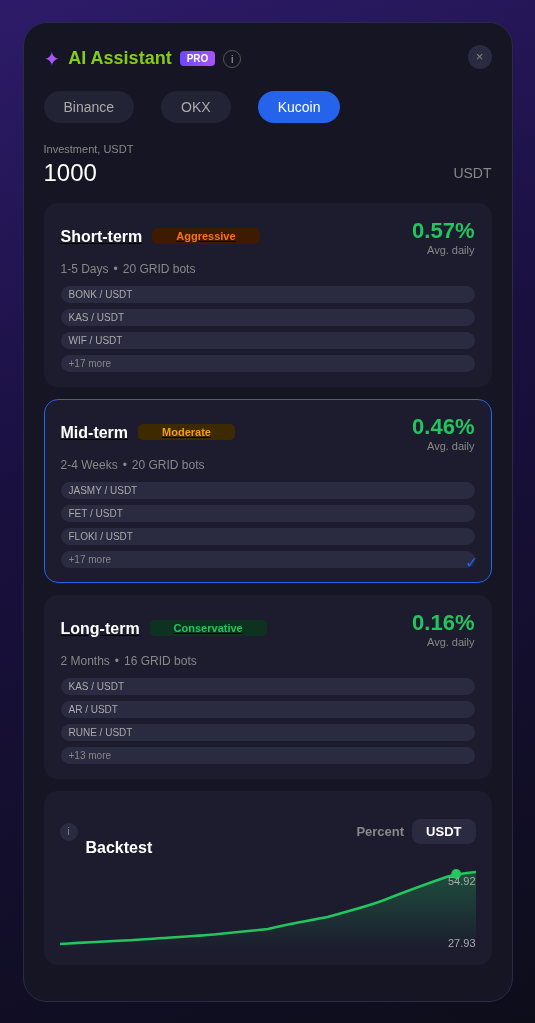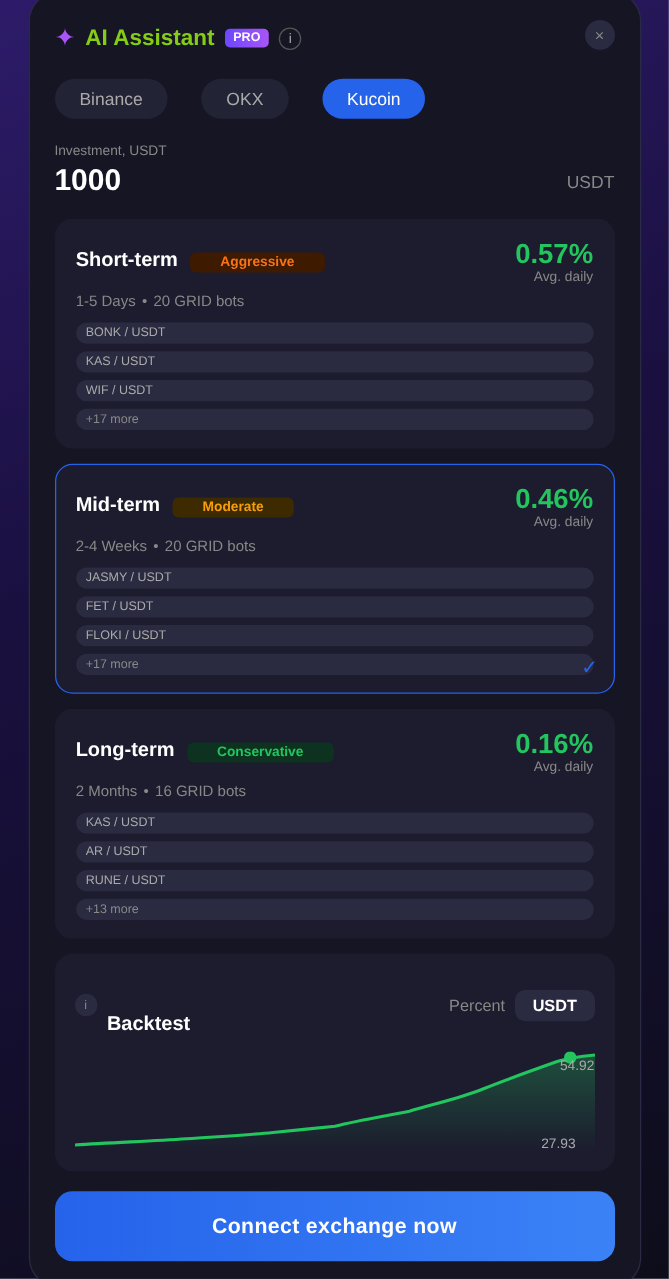--- a/index.html
+++ b/index.html
@@ -102,21 +102,21 @@
       color: #888;
       margin-bottom: 4px;
     }
     .investment-row {
       display: flex;
       align-items: center;
       justify-content: space-between;
     }
     .investment-value {
       font-size: 24px;
-      font-weight: 700;
+      font-weight: 400;
       color: #fff;
     }
     .investment-currency {
       font-size: 14px;
       color: #888;
     }
     .strategy-card {
       background: #1c1c2e;
       border-radius: 14px;
       padding: 14px 16px;
@@ -128,22 +128,23 @@
       border: 1.5px solid #2563eb;
     }
     .strategy-header {
       display: flex;
       align-items: center;
       justify-content: space-between;
       margin-bottom: 6px;
     }
     .strategy-left {
       display: flex;
-      align-items: flex-end;
+      align-items: flex-start;
       gap: 10px;
+      text-decoration: underline;
     }
     .strategy-name {
       font-size: 16px;
       font-weight: 700;
       color: #fff;
     }
     .risk-badge {
       font-size: 11px;
       font-weight: 600;
       padding: 2px 24px;
@@ -232,20 +233,21 @@
       margin-top: 32px;
     }
     .backtest-right {
       display: flex;
       align-items: center;
       gap: 8px;
     }
     .percent-label {
       font-size: 13px;
       color: #888;
+      font-weight: bold;
     }
     .usdt-btn {
       background: #2a2a40;
       color: #fff;
       border: none;
       border-radius: 8px;
       padding: 5px 14px;
       font-size: 13px;
       font-weight: 600;
       cursor: pointer;
@@ -261,21 +263,21 @@
     }
     .chart-value-high {
       position: absolute;
       right: 0;
       top: 6px;
       font-size: 11px;
       color: #aaa;
     }
     .chart-value-low {
       position: absolute;
-      right: 15px;
+      right: 0;
       bottom: 0;
       font-size: 11px;
       color: #aaa;
     }
     .connect-btn {
       width: 100%;
       background: linear-gradient(90deg, #2563eb, #3b82f6);
       color: #fff;
       border: none;
       border-radius: 14px;
@@ -408,14 +410,13 @@
         <path d="M0,75 C30,73 60,72 90,70 C120,68 140,67 160,65 C180,63 190,62 210,60 C230,55 250,52 270,48 C290,42 310,38 330,30 C350,22 370,15 390,8 C400,5 410,4 420,3" fill="none" stroke="#22c55e" stroke-width="2.5"></path>
         <path d="M0,75 C30,73 60,72 90,70 C120,68 140,67 160,65 C180,63 190,62 210,60 C230,55 250,52 270,48 C290,42 310,38 330,30 C350,22 370,15 390,8 C400,5 410,4 420,3 L420,80 L0,80 Z" fill="url(#chartGrad)"></path>
         <circle cx="400" cy="5" r="5" fill="#22c55e"></circle>
       </svg>
       <span class="chart-value-high">54.92</span>
       <span class="chart-value-low">27.93</span>
     </div>
   </div>
 
   
-  <button class="connect-btn">Connect exchange now</button>
 </div>
 
 </body></html>

